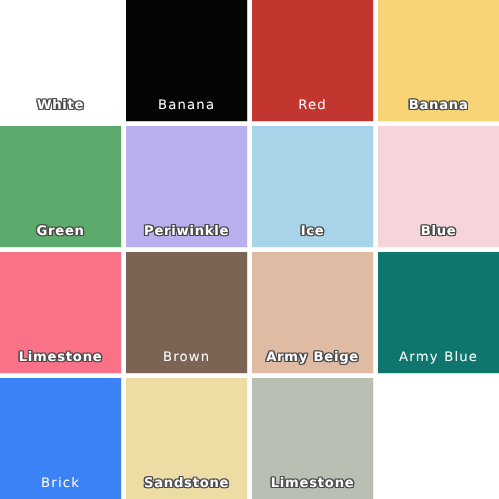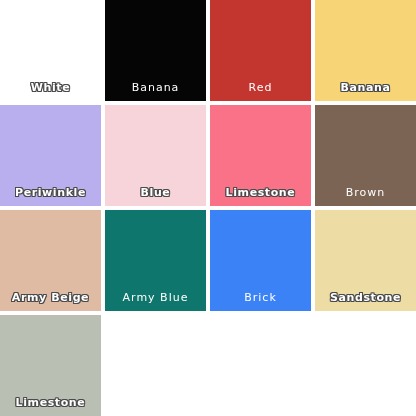--- a/index.html
+++ b/index.html
@@ -74,22 +74,28 @@
     </div>
     <div class="swatch" style="background: rgb(5, 5, 5);">
       <span class="swatch-label label-plain">Banana</span>
     </div>
     <div class="swatch" style="background: rgb(195, 54, 48);">
       <span class="swatch-label label-plain">Red</span>
     </div>
     <div class="swatch" style="background: rgb(247, 212, 118);">
       <span class="swatch-label label-outline">Banana</span>
     </div>
+    <div class="swatch" style="background: rgb(93, 171, 108);">
+      <span class="swatch-label label-outline">Green</span>
+    </div>
     <div class="swatch" style="background: rgb(185, 175, 238);">
       <span class="swatch-label label-outline">Periwinkle</span>
+    </div>
+    <div class="swatch" style="background: rgb(167, 212, 232);">
+      <span class="swatch-label label-outline">Ice</span>
     </div>
     <div class="swatch" style="background: rgb(246, 212, 217);">
       <span class="swatch-label label-outline">Blue</span>
     </div>
     <div class="swatch" style="background: rgb(250, 114, 135);">
       <span class="swatch-label label-outline">Limestone</span>
     </div>
     <div class="swatch" style="background: rgb(123, 100, 84);">
       <span class="swatch-label label-plain">Brown</span>
     </div>

